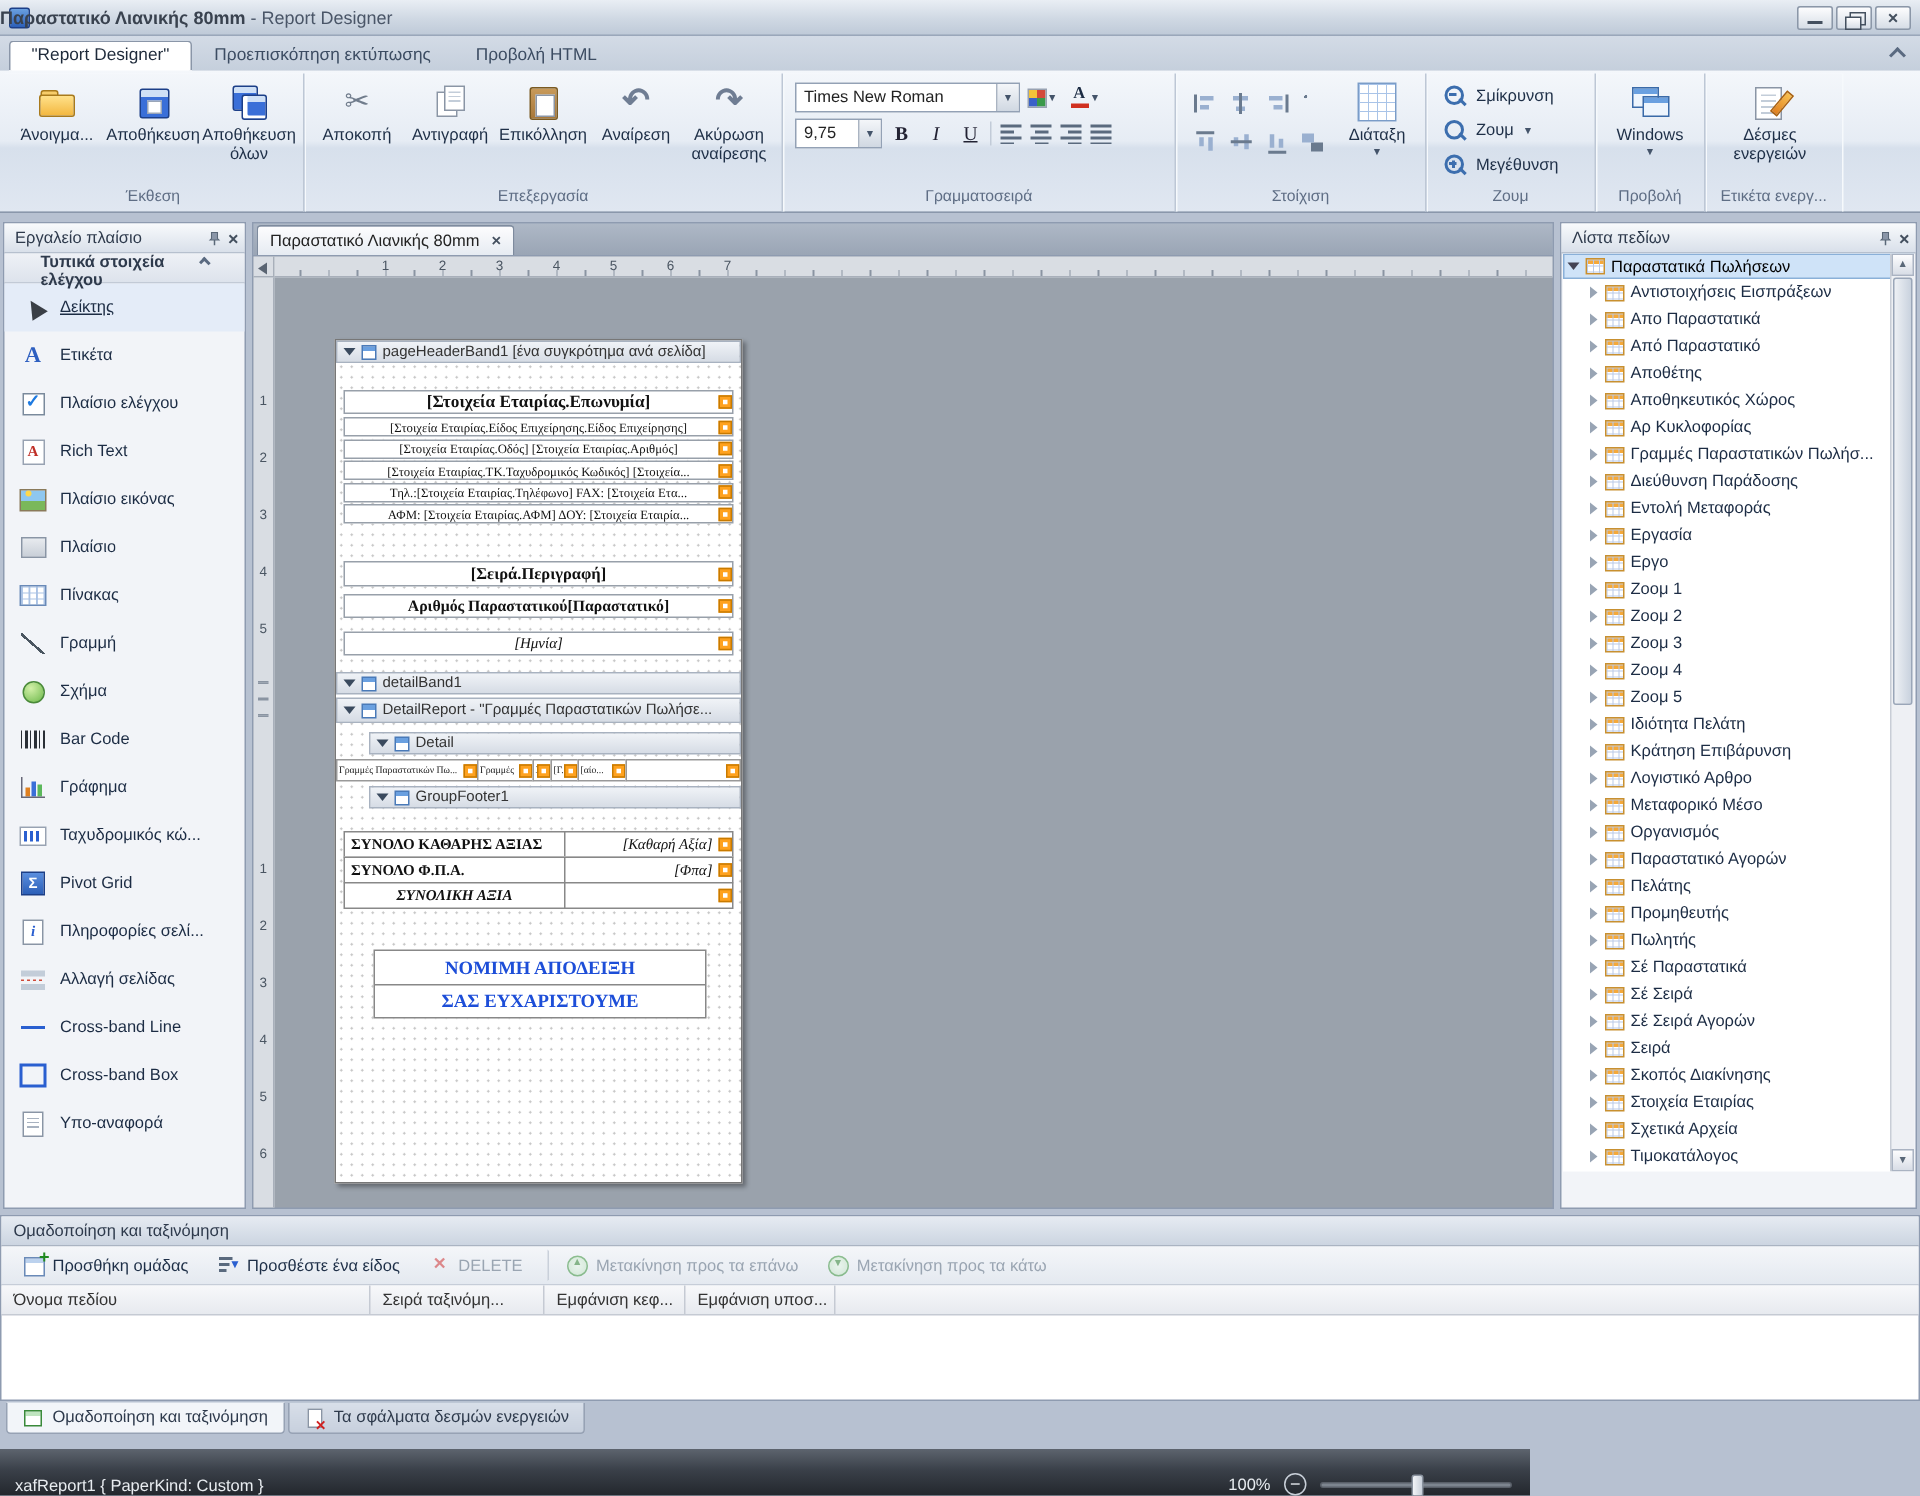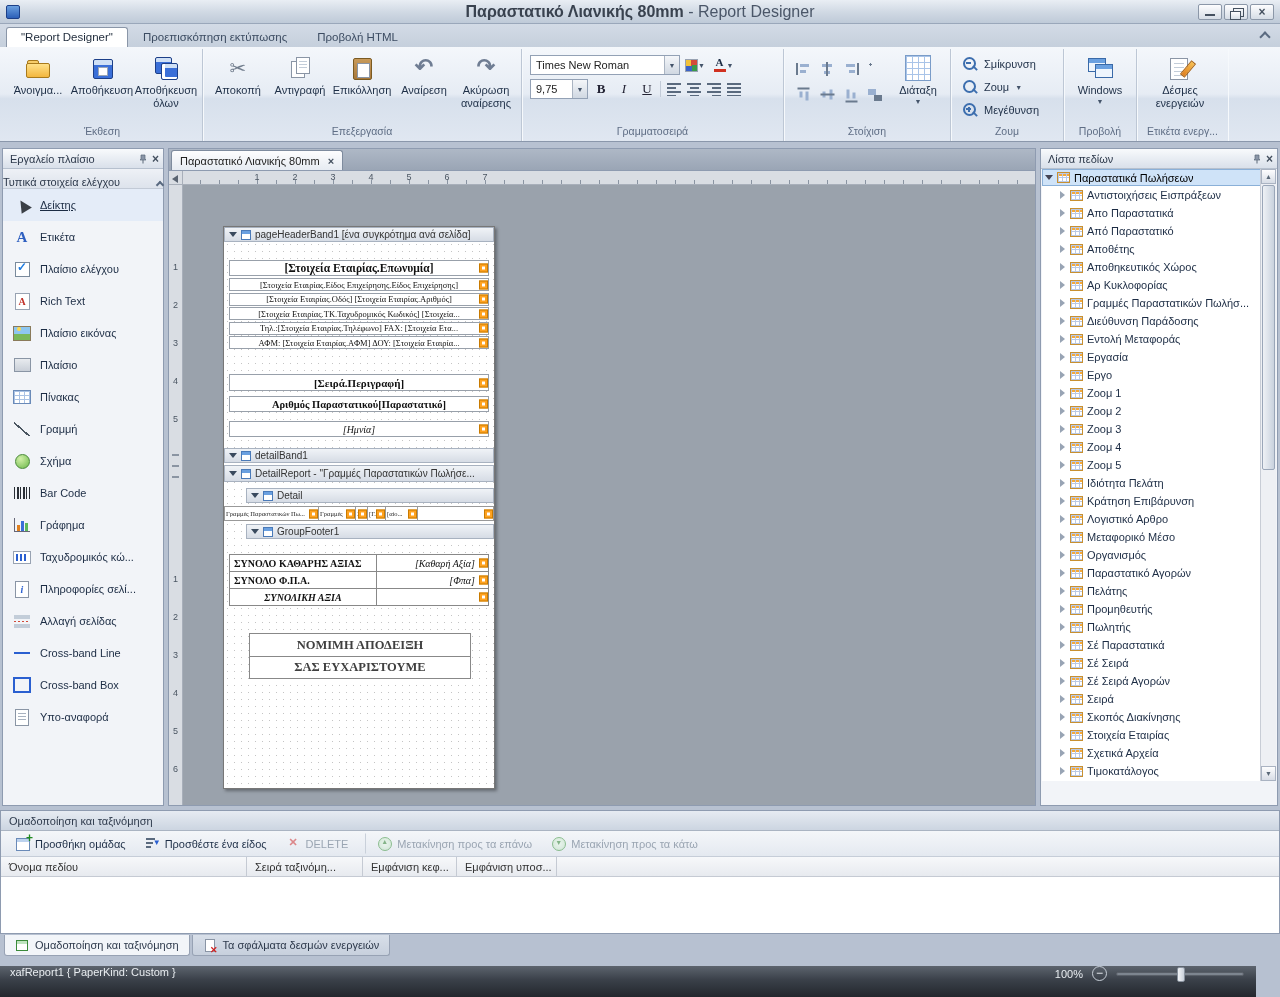--- a/index.html
+++ b/index.html
@@ -5,21 +5,21 @@
   * { margin:0; padding:0; box-sizing:border-box; }
   html,body { width:1280px; height:997px; overflow:hidden;
     font-family:"Liberation Sans", sans-serif; background:#b7c1d1; }
 
   
   .titlebar { position:absolute; left:0; top:0; width:1280px; height:24px;
     background:linear-gradient(#e9eef4,#cfd8e3 55%,#bfcad8); border-bottom:1px solid #9aa7ba;
     display:flex; align-items:center; }
   .app-icon { width:14px; height:14px; margin-left:6px;
     background:linear-gradient(#6aa0e0,#2c5fb8); border:1px solid #1c3f88; border-radius:2px; }
-  .title-text { position:absolute; left:0; right:0; text-align:center; font-size:16px; color:#4a5668; }
+  .title-text { position:absolute; left:0; right:0; text-align:left; font-size:12px; color:#4a5668; }
   .title-text b { color:#39424f; }
   .win-btns { margin-left:auto; display:flex; gap:2px; padding-right:6px; position:relative; }
   .wb { width:24px; height:16px; border:1px solid #8b97a8; border-radius:2px;
     background:linear-gradient(#fdfdfe,#d6dde6); position:relative; }
   .wb-min::before { content:""; position:absolute; left:6px; bottom:3px; width:10px; height:2px; background:#44505f; }
   .wb-res::before { content:""; position:absolute; left:8px; top:3px; width:9px; height:7px; border:1px solid #44505f; }
   .wb-res::after { content:""; position:absolute; left:5px; top:6px; width:9px; height:7px; border:1px solid #44505f; background:linear-gradient(#fdfdfe,#d6dde6); }
   .wb-close { color:#44505f; font-size:12px; line-height:14px; text-align:center; font-weight:bold; }
 
   
@@ -143,21 +143,21 @@
   .panel { position:absolute; background:#f2f4f8; border:1px solid #8e9bb0; }
   .panel-header { height:20px; background:linear-gradient(#f8fafc,#d9e0ea); border-bottom:1px solid #b6c0ce;
     display:flex; align-items:center; padding:0 4px 0 7px; font-size:11px; color:#2e3a4c; }
   .ph-tools { margin-left:auto; display:flex; align-items:center; gap:4px; }
   .ph-pin svg { display:block; }
   .ph-close { font-size:12px; color:#44505f; font-weight:bold; line-height:12px; }
 
   
   .toolbox { left:2px; top:148px; width:162px; height:658px; }
   .tbx-group-header { height:20px; background:linear-gradient(#eef1f6,#dde3ec); border-bottom:1px solid #c2cad6;
-    display:flex; align-items:flex-end; padding:0 0; font-size:11px; color:#2e3a4c; }
+    display:flex; align-items:flex-start; padding:0 24px; font-size:11px; color:#2e3a4c;font-weight:bold; }
   .chev-up { width:6px; height:6px; border-top:2px solid #5a6a80; border-right:2px solid #5a6a80;
     transform:rotate(-45deg); margin-left:auto; margin-top:3px; }
   .tbx-item { display:flex; align-items:center; gap:9px; height:32px; padding:0 10px; }
   .tbx-item[data-selected="true"] { background:#e4ecf8; }
   .tbx-item[data-selected="true"] .tbx-label { text-decoration:underline; }
   .tbx-label { font-size:11px; color:#1c2c44; white-space:nowrap; overflow:hidden; }
   .tbx-icon { width:18px; height:18px; flex:0 0 18px; position:relative; display:flex; align-items:center; justify-content:center; }
   [data-icon="pointer-icon"]::before { content:""; width:0; height:0; border:6px solid transparent;
     border-bottom:12px solid #3a3f46; transform:rotate(-32deg); margin-top:-4px; }
   [data-icon="label-icon"]::before { content:"A"; color:#2e5fc0; font:bold 15px "Liberation Serif",serif; }
@@ -252,21 +252,21 @@
   .strip-groupfooter { top:297px; left:22px; }
   .totals { position:absolute; left:5px; right:5px; top:328px; }
   .tot-row { display:flex; height:18px; margin-top:-1px; position:relative; }
   .t-label { width:148px; border:1px solid #888; background:#fff; display:flex; align-items:center; padding-left:4px;
     font:bold 10px "Liberation Serif",serif; color:#111; white-space:nowrap; overflow:hidden; }
   .t-value { flex:1; border:1px solid #888; margin-left:-1px; background:#fff; position:relative; display:flex; align-items:center;
     justify-content:flex-end; padding-right:13px; font:italic 10px "Liberation Serif",serif; color:#111; }
   .tot-row[data-style="italic"] .t-label { font-style:italic; justify-content:center; padding-left:0; }
   .legal { position:absolute; left:25px; width:222px; top:406px; border:1px solid #888; background:#fff; }
   .legal-row { height:22px; display:flex; align-items:center; justify-content:center;
-    font:bold 12.5px "Liberation Serif",serif; color:#404040; border-top:1px solid #888; position:relative; }
+    font:bold 12.5px "Liberation Serif",serif; color:#1d4ed8; border-top:1px solid #888; position:relative; }
   .legal-row:first-of-type { border-top:none; }
 
   
   .fieldlist { left:1040px; top:148px; width:238px; height:658px; }
   .fl-tree { position:absolute; left:1px; right:1px; top:20px; bottom:24px; background:#fff; overflow:hidden; }
   .fl-root { height:17px; display:flex; align-items:center; gap:4px; padding:0 2px; background:#cfe3f8; border:1px solid #8ab0d8; font-size:11px; color:#000; }
   .fl-row { height:18px; display:flex; align-items:center; gap:4px; padding-left:18px; font-size:11px; color:#1c2c44; white-space:nowrap; overflow:hidden; }
   .caret-down { width:0; height:0; border-left:4px solid transparent; border-right:4px solid transparent; border-top:5px solid #445; flex:0 0 8px; }
   .caret-right { width:0; height:0; border-top:4px solid transparent; border-bottom:4px solid transparent; border-left:5px solid #98a4b4; flex:0 0 6px; }
   .fieldtable-icon { width:13px; height:11px; flex:0 0 13px; border:1px solid #c89030;
@@ -325,22 +325,22 @@
   .docktabs { position:absolute; left:0; top:934px; width:1280px; height:24px; display:flex; align-items:flex-start; padding:1px 0 0 4px; gap:2px; }
   .dock-tab { height:21px; display:flex; align-items:center; gap:6px; padding:0 10px; font-size:11px; color:#2e3a4c;
     border:1px solid #97a2b4; border-top:none; border-radius:0 0 3px 3px; background:linear-gradient(#d8dfe9,#c7d0dd); }
   .dock-tab[data-active="true"] { background:#f2f5f9; }
   [data-icon="grouping-tab-icon"]::before { content:""; position:absolute; inset:1px 1px; border:1px solid #3a8a3a;
     background:linear-gradient(#bfe4bf 0 3px,#fff 3px); }
   [data-icon="script-errors-icon"]::before { content:""; position:absolute; inset:0 2px; background:#fff; border:1px solid #8a95a5; }
   [data-icon="script-errors-icon"]::after { content:"✕"; position:absolute; right:-1px; bottom:-3px; color:#d02020; font-weight:bold; font-size:9px; }
 
   
-  .statusbar { position:absolute; left:0; top:966px; width:1256px; height:31px;
-    background:linear-gradient(#5d646e,#3a4049 45%,#23272d); display:flex; align-items:flex-start; color:#e8ecf0; font-size:11px; }
+  .statusbar { position:absolute; left:0; top:966px; width:1020px; height:31px;
+    background:linear-gradient(#5d646e,#3a4049 45%,#23272d); display:flex; align-items:flex-end; color:#e8ecf0; font-size:11px; }
   .sb-left { padding-left:10px; }
   .sb-zoom { margin-left:auto; display:flex; align-items:center; gap:9px; padding-right:12px; }
   .sb-minus { width:15px; height:15px; border-radius:50%; border:1px solid #c8cfd8; color:#e8ecf0;
     text-align:center; line-height:12px; font-size:12px; }
   .sb-track { position:relative; width:128px; height:4px; background:#7d858f; border:1px solid #595f68; border-radius:2px; }
   .sb-thumb { position:absolute; left:60px; top:-6px; width:8px; height:15px;
     background:linear-gradient(90deg,#f2f4f7,#c9d0da); border:1px solid #89929e; border-radius:2px; }
 </style>
 </head>
 <body>
@@ -642,20 +642,24 @@
       <div class="tbx-item">
         <span class="tbx-icon" data-icon="chart-icon"></span>
         <span class="tbx-label">Γράφημα</span>
       </div>
 
       <div class="tbx-item">
         <span class="tbx-icon" data-icon="zipbox-icon"></span>
         <span class="tbx-label">Ταχυδρομικός κώ...</span>
       </div>
 
+      <div class="tbx-item">
+        <span class="tbx-icon" data-icon="pivot-icon"></span>
+        <span class="tbx-label">Pivot Grid</span>
+      </div>
 
       <div class="tbx-item">
         <span class="tbx-icon" data-icon="pageinfo-icon"></span>
         <span class="tbx-label">Πληροφορίες σελί...</span>
       </div>
 
       <div class="tbx-item">
         <span class="tbx-icon" data-icon="pagebreak-icon"></span>
         <span class="tbx-label">Αλλαγή σελίδας</span>
       </div>

